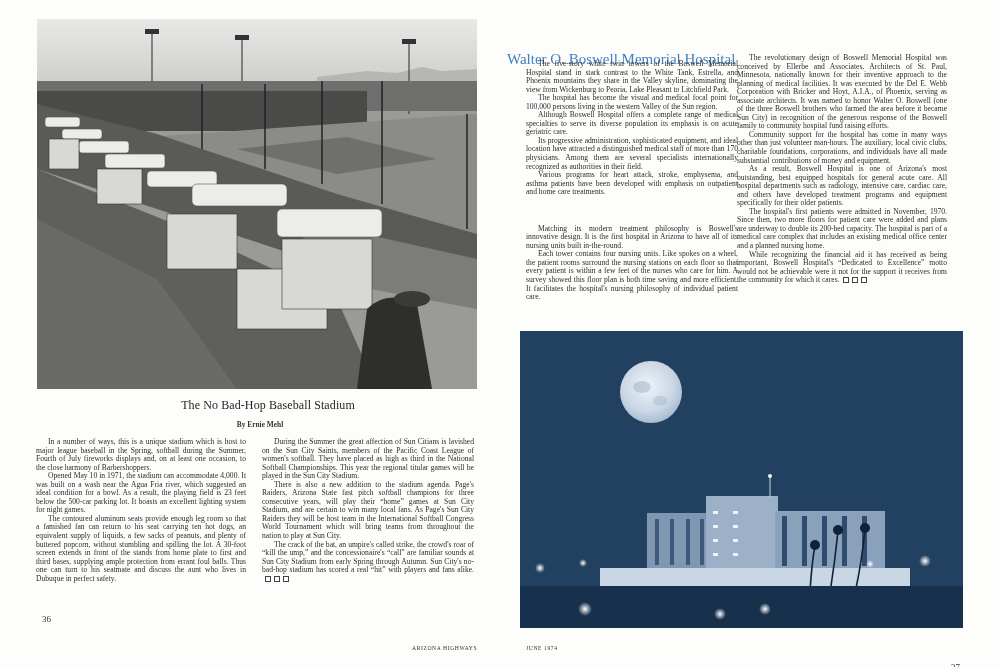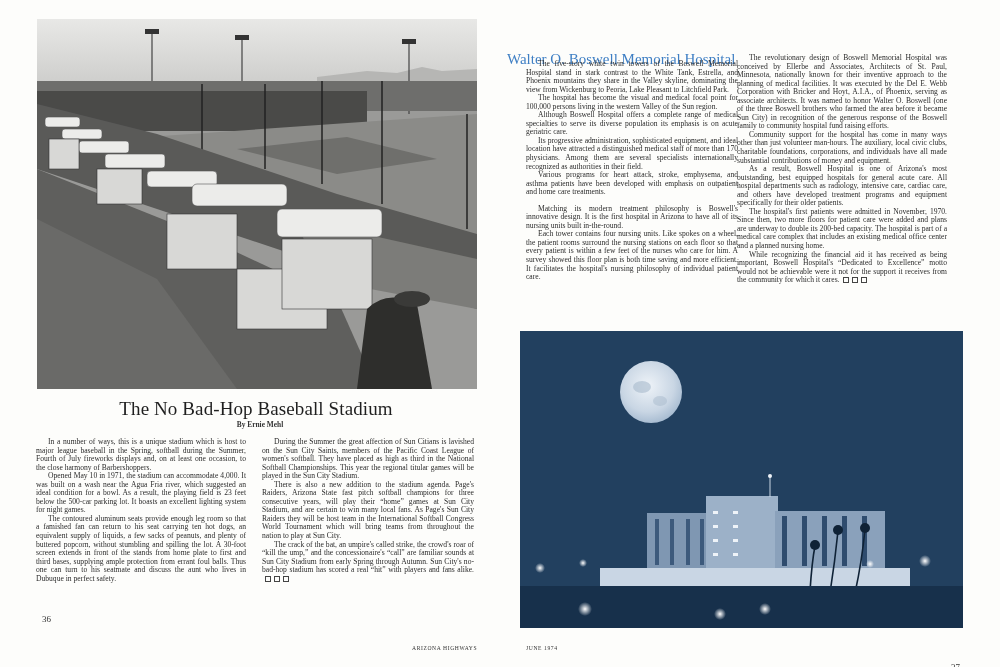--- a/index.html
+++ b/index.html
@@ -22,22 +22,22 @@
   }
 
   
   .photo-stadium {
     left: 37px; top: 19px; width: 440px; height: 370px;
     background: #9a9a98; overflow: hidden;
   }
   .photo-stadium svg, .photo-hospital svg { display: block; }
 
   .title-left {
-    left: 36px; top: 398px; width: 440px; text-align: center;
-    font-size: 19px; color: #1f1f1f; letter-spacing: 0.1px;
+    left: 48px; top: 398px; width: 440px; text-align: center;
+    font-size: 12px; color: #1f1f1f; letter-spacing: 0.1px;
   }
   .byline {
     left: 40px; top: 420px; width: 440px; text-align: center;
     font-size: 7.4px; font-weight: bold; color: #333;
   }
   .title-right {
     left: 507px; top: 21px; width: 470px; text-align: left;
     font-size: 15px; color: #3f7fc4; margin-top: 30px;
   }
 
@@ -136,21 +136,21 @@
 <div class="abs runner" style="left:412px; top:645px;">ARIZONA HIGHWAYS</div>
 
 <div class="abs title-right">Walter O. Boswell Memorial Hospital</div>
 
 <div class="abs col" style="left:526px; top:60px; width:212px;">
   <p>The five-story white twin towers of the Boswell Memorial Hospital stand in stark contrast to the White Tank, Estrella, and Phoenix mountains they share in the Valley skyline, dominating the view from Wickenburg to Peoria, Lake Pleasant to Litchfield Park.</p>
   <p>The hospital has become the visual and medical focal point for 100,000 persons living in the western Valley of the Sun region.</p>
   <p>Although Boswell Hospital offers a complete range of medical specialties to serve its diverse population its emphasis is on acute geriatric care.</p>
   <p>Its progressive administration, sophisticated equipment, and ideal location have attracted a distinguished medical staff of more than 170 physicians. Among them are several specialists internationally recognized as authorities in their field.</p>
   <p>Various programs for heart attack, stroke, emphysema, and asthma patients have been developed with emphasis on outpatient and home care treatments.</p>
-  <p class="gap" style="margin-top:8px;">Matching its modern treatment philosophy is Boswell's innovative design. It is the first hospital in Arizona to have all of its nursing units built in-the-round.</p>
+  <p class="gap" style="margin-top:28px;">Matching its modern treatment philosophy is Boswell's innovative design. It is the first hospital in Arizona to have all of its nursing units built in-the-round.</p>
   <p>Each tower contains four nursing units. Like spokes on a wheel, the patient rooms surround the nursing stations on each floor so that every patient is within a few feet of the nurses who care for him. A survey showed this floor plan is both time saving and more efficient. It facilitates the hospital's nursing philosophy of individual patient care.</p>
 </div>
 
 <div class="abs col" style="left:737px; top:54px; width:210px;">
   <p>The revolutionary design of Boswell Memorial Hospital was conceived by Ellerbe and Associates, Architects of St. Paul, Minnesota, nationally known for their inventive approach to the planning of medical facilities. It was executed by the Del E. Webb Corporation with Bricker and Hoyt, A.I.A., of Phoenix, serving as associate architects. It was named to honor Walter O. Boswell (one of the three Boswell brothers who farmed the area before it became Sun City) in recognition of the generous response of the Boswell family to community hospital fund raising efforts.</p>
   <p>Community support for the hospital has come in many ways other than just volunteer man-hours. The auxiliary, local civic clubs, charitable foundations, corporations, and individuals have all made substantial contributions of money and equipment.</p>
   <p>As a result, Boswell Hospital is one of Arizona's most outstanding, best equipped hospitals for general acute care. All hospital departments such as radiology, intensive care, cardiac care, and others have developed treatment programs and equipment specifically for their older patients.</p>
   <p>The hospital's first patients were admitted in November, 1970. Since then, two more floors for patient care were added and plans are underway to double its 200-bed capacity. The hospital is part of a medical care complex that includes an existing medical office center and a planned nursing home.</p>
   <p><span>While recognizing the financial aid it has received as being important, Boswell Hospital's “Dedicated to Excellence” motto would not be achievable were it not for the support it receives from the community for which it cares.</span><span class="box"></span><span class="box"></span><span class="box"></span></p>
 </div>

